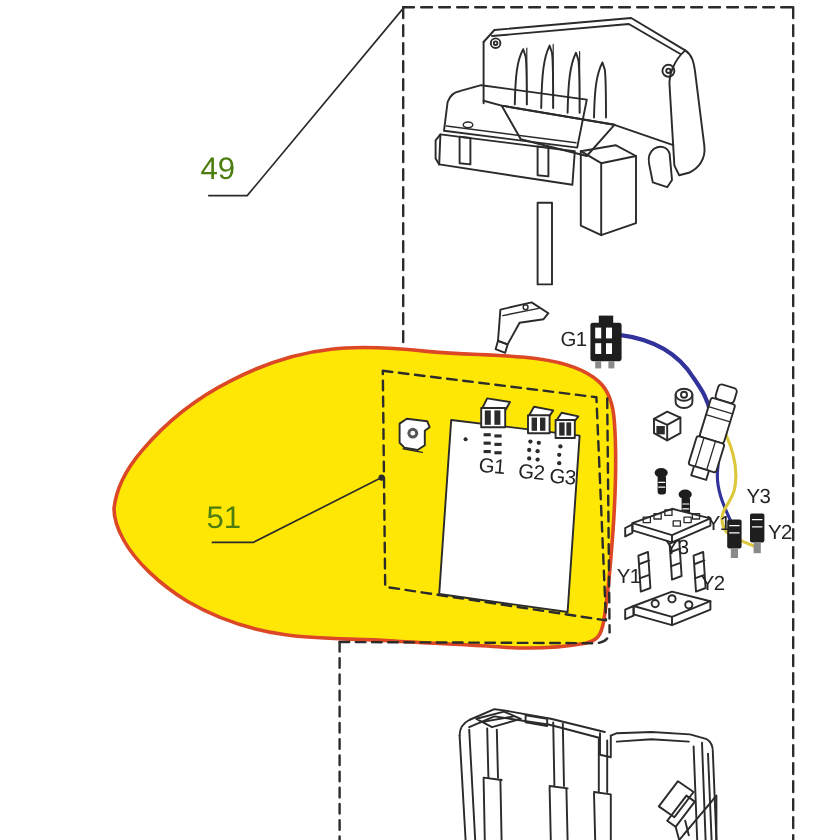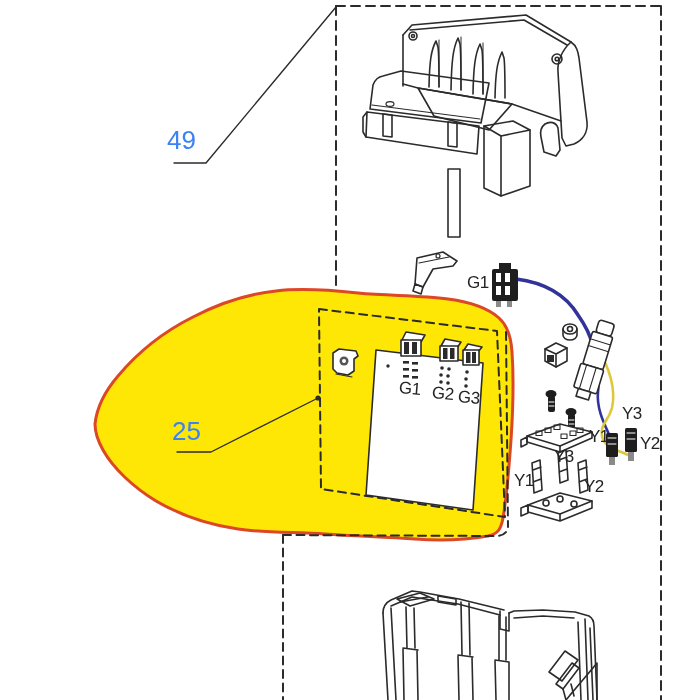--- a/index.html
+++ b/index.html
@@ -1,19 +1,19 @@
 <!DOCTYPE html>
 <html><head>
 <meta charset="utf-8">
 <style>
   html,body{margin:0;padding:0;background:#ffffff;}
   #stage{position:relative;width:700px;height:700px;background:#ffffff;overflow:hidden;
          font-family:"Liberation Sans", sans-serif;}
   #lineart{position:absolute;left:0;top:0;}
-  .callout{position:absolute;color:#3b82f6;font-size:26px;letter-spacing:0px;line-height:1;}
+  .callout{position:absolute;color:#4d7c0f;font-size:26px;letter-spacing:0px;line-height:1;}
   .plabel{position:absolute;color:#242424;font-size:17px;font-weight:500;letter-spacing:-0.5px;line-height:1;}
   .tilt{transform:rotate(5deg);}
 </style>
 </head>
 <body>
 
 <div id="stage">
 
 <svg id="lineart" width="700" height="700" viewBox="0 0 700 700" fill="none" stroke="#2b2b2b" stroke-width="1.6" stroke-linecap="round" stroke-linejoin="round">
 
@@ -238,21 +238,21 @@
   </g>
 
   <g>
     <path d="M177,452 L211,452 L318,398" stroke-width="1.4"></path>
     <circle cx="318" cy="398" r="2.6" fill="#2b2b2b" stroke="none"></circle>
   </g>
 </svg>
 
 <div class="callout" style="left:167px;top:127px;">49</div>
 
-<div class="callout" style="left:172px;top:418px;">25</div>
+<div class="callout" style="left:172px;top:418px;">51</div>
 
 <div class="plabel" style="left:467px;top:274px;">G1</div>
 
 <div class="plabel tilt" style="left:399px;top:380px;">G1</div>
 <div class="plabel tilt" style="left:432px;top:385px;">G2</div>
 <div class="plabel tilt" style="left:458px;top:389px;">G3</div>
 
 <div class="plabel" style="left:622px;top:405px;">Y3</div>
 <div class="plabel" style="left:589px;top:428px;">Y1</div>
 <div class="plabel" style="left:640px;top:435px;">Y2</div>

